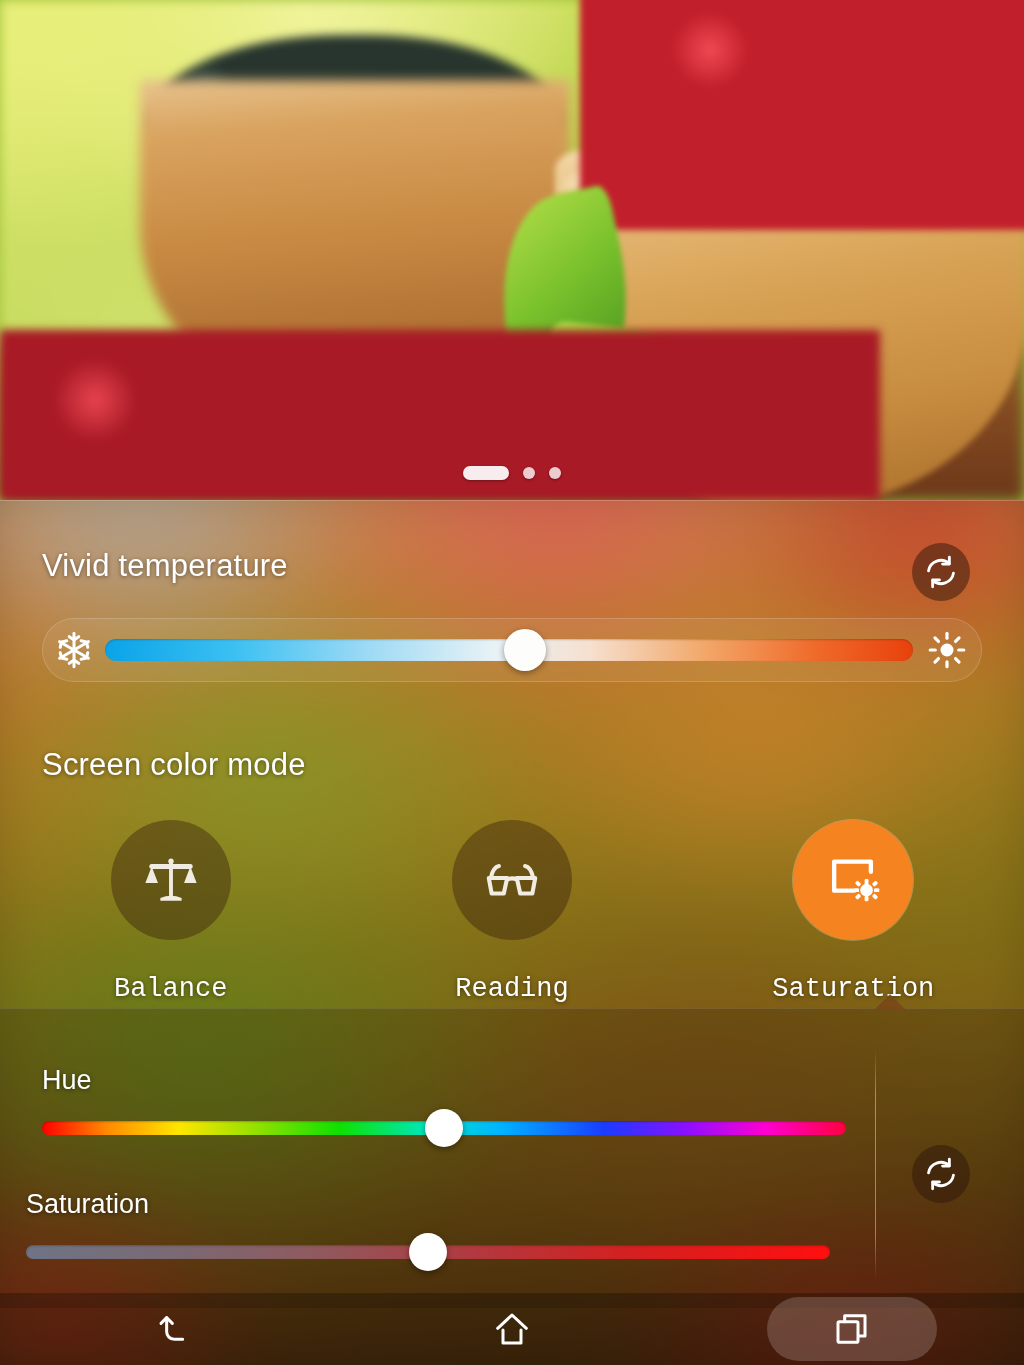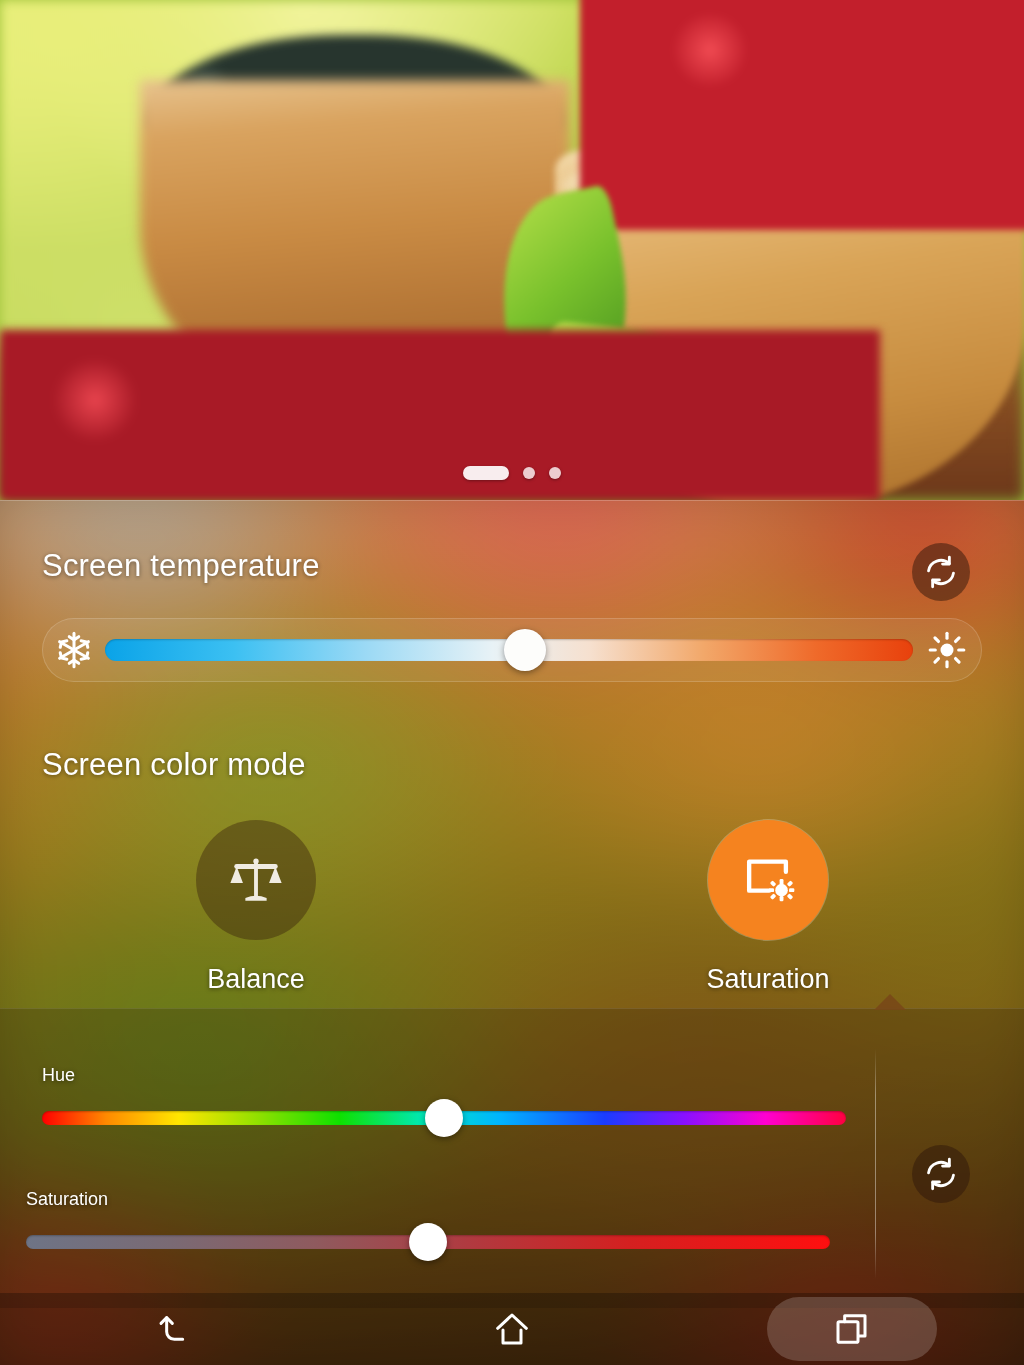--- a/index.html
+++ b/index.html
@@ -264,25 +264,26 @@
     border-radius: 50%;
     background: rgba(56,30,12,0.42);
     display: flex; align-items: center; justify-content: center;
   }
   .mode.selected .mode-circle {
     background: #f5831f;
     box-shadow: 0 0 0 1px rgba(255,255,255,0.25);
   }
   .mode-circle svg { width: 58px; height: 58px; display: block; }
   .mode-label {
-    margin-top: 24px;
+    margin-top: 34px;
     color: #ffffff;
     font-size: 27px;
     text-shadow: 0 1px 4px rgba(0,0,0,0.5);
     white-space: nowrap;
+    font-family: Liberation Mono, monospace;
   }
 
   
   .sub-panel {
     position: absolute;
     left: 0; top: 508px;
     width: 1024px; height: 300px;
     background: rgba(30,14,4,0.20);
     border-top: 1px solid rgba(255,255,255,0.10);
   }
@@ -298,21 +299,21 @@
     position: absolute;
     left: 875px; top: 40px;
     width: 1px; height: 230px;
     background: linear-gradient(180deg, rgba(255,255,255,0) 0%, rgba(255,255,255,0.40) 20%, rgba(255,255,255,0.40) 80%, rgba(255,255,255,0) 100%);
   }
   .slider-row { position: absolute; }
   #row-hue { left: 42px; top: 56px; width: 804px; }
   #row-sat { left: 26px; top: 180px; width: 804px; }
   .slider-label {
     color: #ffffff;
-    font-size: 18px;
+    font-size: 27px;
     text-shadow: 0 1px 4px rgba(0,0,0,0.5);
     margin-bottom: 22px;
   }
   .slider-track-wrap { position: relative; height: 20px; }
   .slider-track {
     position: absolute; left: 0; right: 0; top: 50%;
     transform: translateY(-50%);
     height: 14px; border-radius: 7px;
     box-shadow: inset 0 1px 2px rgba(0,0,0,0.25);
   }
@@ -390,21 +391,21 @@
     </div>
   </div>
 
   <div class="panel">
     <div class="panel-bg"></div>
     <div class="panel-tint"></div>
     <div class="panel-topline"></div>
 
     <div class="panel-content">
 
-      <div class="section-title" id="title-color-temp">Screen temperature</div>
+      <div class="section-title" id="title-color-temp">Vivid temperature</div>
 
       <div class="reset-btn" id="reset-temp">
         <span>
           <svg viewBox="0 0 24 24" fill="none" stroke="#ffffff" stroke-width="2" stroke-linecap="round" stroke-linejoin="round">
             <path d="M3.2 11.2a8.8 8.8 0 0 1 14.6-5.1"></path>
             <polyline points="17.9 1.6 17.9 6.4 13.1 6.4"></polyline>
             <path d="M20.8 12.8a8.8 8.8 0 0 1-14.6 5.1"></path>
             <polyline points="6.1 22.4 6.1 17.6 10.9 17.6"></polyline>
           </svg>
         </span>
@@ -456,20 +457,34 @@
                 <path d="M4 6.4 L1.4 13.2 L6.6 13.2 Z" fill="#f0ece2" stroke="none"></path>
                 <path d="M20 6.4 L17.4 13.2 L22.6 13.2 Z" fill="#f0ece2" stroke="none"></path>
                 <path d="M7.6 19.4 Q12 17.6 16.4 19.4 L16.4 20.6 L7.6 20.6 Z" fill="#f0ece2" stroke="none"></path>
                 <circle cx="12" cy="4.2" r="1.1" fill="#f0ece2" stroke="none"></circle>
               </svg>
             </span>
           </div>
           <div class="mode-label">Balance</div>
         </div>
 
+        <div class="mode">
+          <div class="mode-circle">
+            <span>
+              <svg viewBox="0 0 24 24" fill="none" stroke="#f0ece2" stroke-width="1.7" stroke-linecap="round" stroke-linejoin="round">
+                <path d="M2.4 11.2 L3.6 17.6 L8.6 17.6 L10 11.2 Z"></path>
+                <path d="M21.6 11.2 L20.4 17.6 L15.4 17.6 L14 11.2 Z"></path>
+                <path d="M10 11.8 Q12 10.9 14 11.8"></path>
+                <path d="M3.2 11.2 Q4.2 6.6 6.6 6.2"></path>
+                <path d="M20.8 11.2 Q19.8 6.6 17.4 6.2"></path>
+              </svg>
+            </span>
+          </div>
+          <div class="mode-label">Reading</div>
+        </div>
 
 
         <div class="mode selected">
           <div class="mode-circle">
             <span>
               <svg viewBox="0 0 24 24" fill="none" stroke="#ffffff" stroke-width="1.8" stroke-linecap="round" stroke-linejoin="round">
                 <polyline points="19.4 8.6 19.4 4.4 4.2 4.4 4.2 16.4 12.4 16.4"></polyline>
                 <circle cx="17.6" cy="16.2" r="2.6" fill="#ffffff" stroke="none"></circle>
                 <g fill="#ffffff" stroke="none">
                   <rect x="16.8" y="11.6" width="1.6" height="2.2" rx="0.5"></rect>

